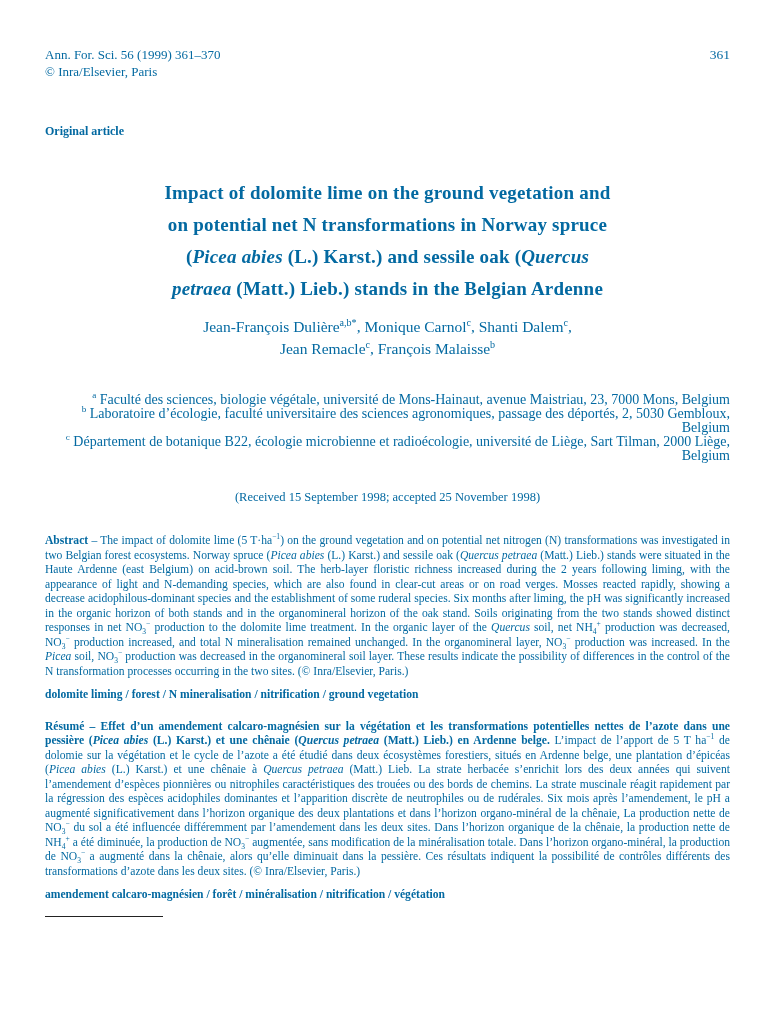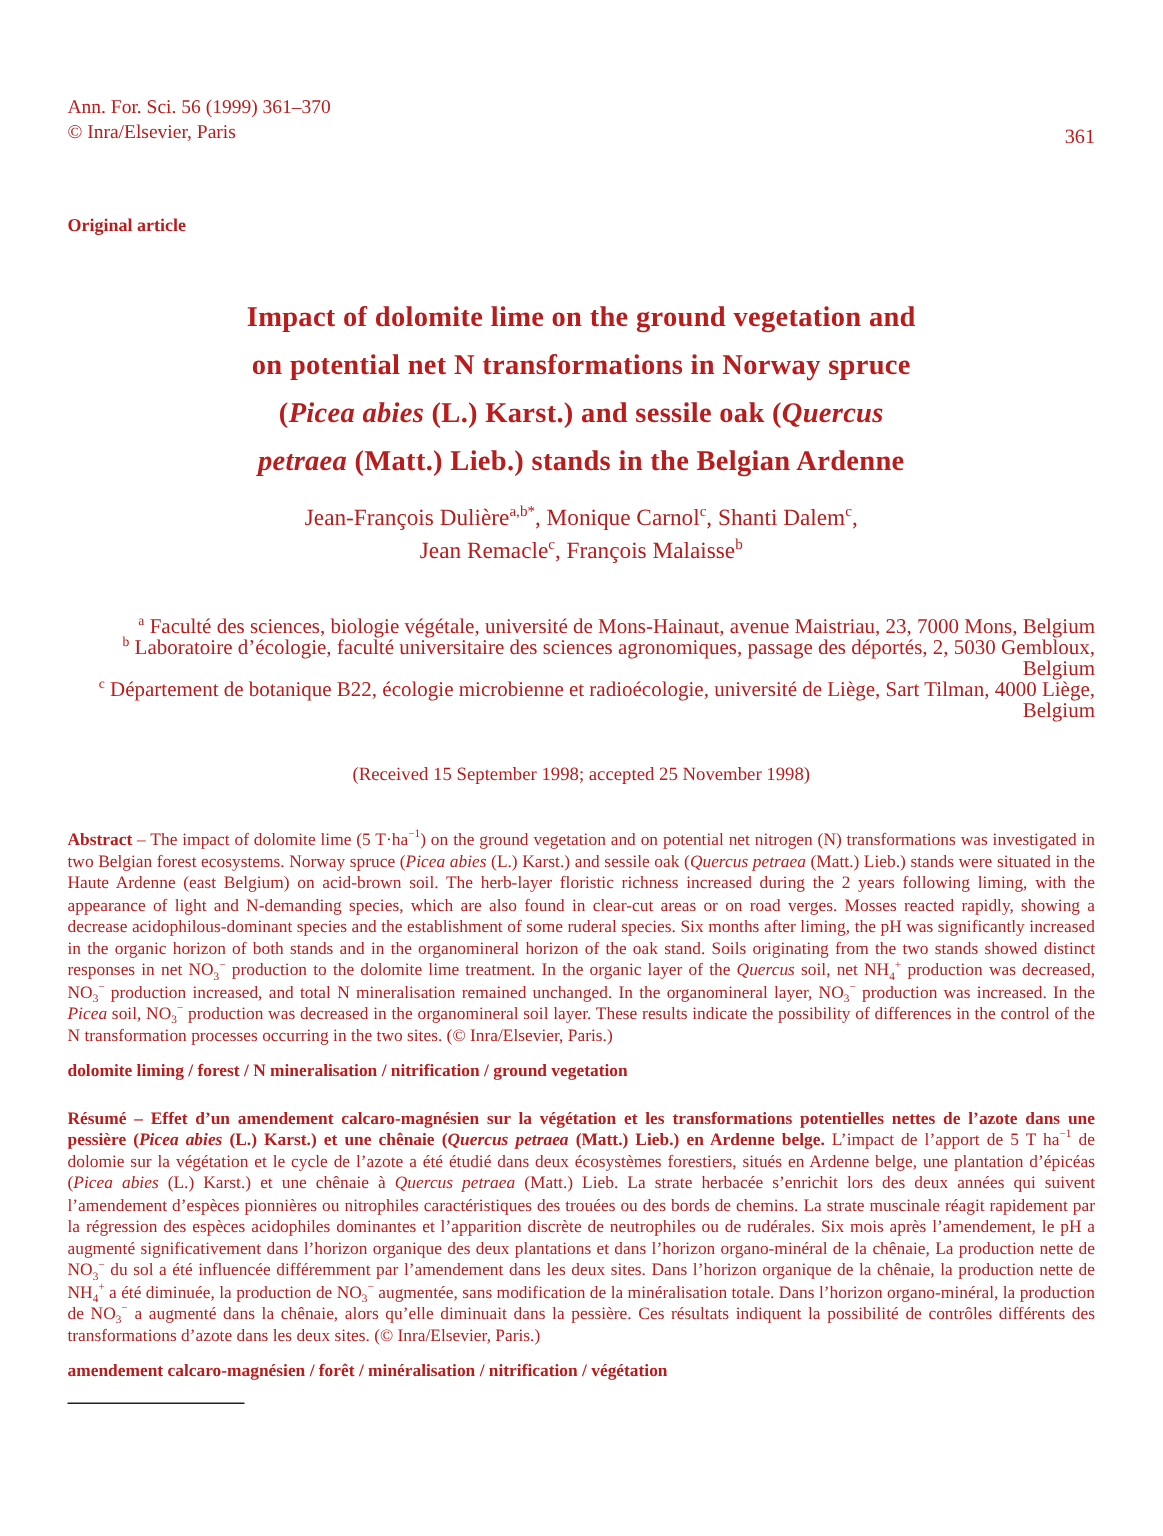--- a/index.html
+++ b/index.html
@@ -6,35 +6,35 @@
     margin: 0;
     padding: 0;
     background: #ffffff;
   }
   .page {
     position: relative;
     width: 775px;
     height: 1024px;
     margin: 0 auto;
     background: #ffffff;
-    color: #b91c1c;
+    color: #0369a1;
     font-family: "Liberation Serif", "DejaVu Serif", serif;
     overflow: hidden;
     box-sizing: border-box;
-    padding: 16px 45px;
+    padding: 0 45px;
   }
   .masthead {
     display: flex;
     justify-content: space-between;
     align-items: flex-start;
     padding-top: 46px;
     font-size: 13px;
     line-height: 17px;
   }
-  .page-number { font-size: 13.5px; margin-top: 20px; }
+  .page-number { font-size: 13.5px; }
   .article-type {
     text-align: left;
     font-weight: bold;
     font-size: 12px;
     margin-top: 44px;
   }
   h1.title {
     margin: 38px 0 0 0;
     font-size: 19px;
     font-weight: bold;
@@ -109,21 +109,21 @@
   </h1>
 
   <div class="authors">
     <div><span>Jean-François Dulière</span><span class="sup">a,b*</span><span>, Monique Carnol</span><span class="sup">c</span><span>, Shanti Dalem</span><span class="sup">c</span><span>,</span></div>
     <div><span>Jean Remacle</span><span class="sup">c</span><span>, François Malaisse</span><span class="sup">b</span></div>
   </div>
 
   <div class="affiliations">
     <div><span class="sup">a</span><span> Faculté des sciences, biologie végétale, université de Mons-Hainaut, avenue Maistriau, 23, 7000 Mons, Belgium</span></div>
     <div><span class="sup">b</span><span> Laboratoire d’écologie, faculté universitaire des sciences agronomiques, passage des déportés, 2, 5030 Gembloux, Belgium</span></div>
-    <div><span class="sup">c</span><span> Département de botanique B22, écologie microbienne et radioécologie, université de Liège, Sart Tilman, 4000 Liège, Belgium</span></div>
+    <div><span class="sup">c</span><span> Département de botanique B22, écologie microbienne et radioécologie, université de Liège, Sart Tilman, 2000 Liège, Belgium</span></div>
   </div>
 
   <div class="received">(Received 15 September 1998; accepted 25 November 1998)</div>
 
   <p class="abstract"><span style="font-weight: bold;">Abstract</span><span> – The impact of dolomite lime (5 T·ha</span><span class="sup">−1</span><span>) on the ground vegetation and on potential net nitrogen (N) transformations was investigated in two Belgian forest ecosystems. Norway spruce (</span><span style="font-style: italic;">Picea abies</span><span> (L.) Karst.) and sessile oak (</span><span style="font-style: italic;">Quercus petraea</span><span> (Matt.) Lieb.) stands were situated in the Haute Ardenne (east Belgium) on acid-brown soil. The herb-layer floristic richness increased during the 2 years following liming, with the appearance of light and N-demanding species, which are also found in clear-cut areas or on road verges. Mosses reacted rapidly, showing a decrease acidophilous-dominant species and the establishment of some ruderal species. Six months after liming, the pH was significantly increased in the organic horizon of both stands and in the organomineral horizon of the oak stand. Soils originating from the two stands showed distinct responses in net NO</span><span class="sub">3</span><span class="sup">−</span><span> production to the dolomite lime treatment. In the organic layer of the </span><span style="font-style: italic;">Quercus</span><span> soil, net NH</span><span class="sub">4</span><span class="sup">+</span><span> production was decreased, NO</span><span class="sub">3</span><span class="sup">−</span><span> production increased, and total N mineralisation remained unchanged. In the organomineral layer, NO</span><span class="sub">3</span><span class="sup">−</span><span> production was increased. In the </span><span style="font-style: italic;">Picea</span><span> soil, NO</span><span class="sub">3</span><span class="sup">−</span><span> production was decreased in the organomineral soil layer. These results indicate the possibility of differences in the control of the N transformation processes occurring in the two sites. (© Inra/Elsevier, Paris.)</span></p>
 
   <p class="keywords">dolomite liming / forest / N mineralisation / nitrification / ground vegetation</p>
 
   <p class="abstract resume"><span style="font-weight: bold;">Résumé</span><span style="font-weight: bold;"> – Effet d’un amendement calcaro-magnésien sur la végétation et les transformations potentielles nettes de l’azote dans une pessière (</span><span style="font-weight: bold; font-style: italic;">Picea abies</span><span style="font-weight: bold;"> (L.) Karst.) et une chênaie (</span><span style="font-weight: bold; font-style: italic;">Quercus petraea</span><span style="font-weight: bold;"> (Matt.) Lieb.) en Ardenne belge.</span><span> L’impact de l’apport de 5 T ha</span><span class="sup">−1</span><span> de dolomie sur la végétation et le cycle de l’azote a été étudié dans deux écosystèmes forestiers, situés en Ardenne belge, une plantation d’épicéas (</span><span style="font-style: italic;">Picea abies</span><span> (L.) Karst.) et une chênaie à </span><span style="font-style: italic;">Quercus petraea</span><span> (Matt.) Lieb. La strate herbacée s’enrichit lors des deux années qui suivent l’amendement d’espèces pionnières ou nitrophiles caractéristiques des trouées ou des bords de chemins. La strate muscinale réagit rapidement par la régression des espèces acidophiles dominantes et l’apparition discrète de neutrophiles ou de rudérales. Six mois après l’amendement, le pH a augmenté significativement dans l’horizon organique des deux plantations et dans l’horizon organo-minéral de la chênaie, La production nette de NO</span><span class="sub">3</span><span class="sup">−</span><span> du sol a été influencée différemment par l’amendement dans les deux sites. Dans l’horizon organique de la chênaie, la production nette de NH</span><span class="sub">4</span><span class="sup">+</span><span> a été diminuée, la production de NO</span><span class="sub">3</span><span class="sup">−</span><span> augmentée, sans modification de la minéralisation totale. Dans l’horizon organo-minéral, la production de NO</span><span class="sub">3</span><span class="sup">−</span><span> a augmenté dans la chênaie, alors qu’elle diminuait dans la pessière. Ces résultats indiquent la possibilité de contrôles différents des transformations d’azote dans les deux sites. (© Inra/Elsevier, Paris.)</span></p>
 

